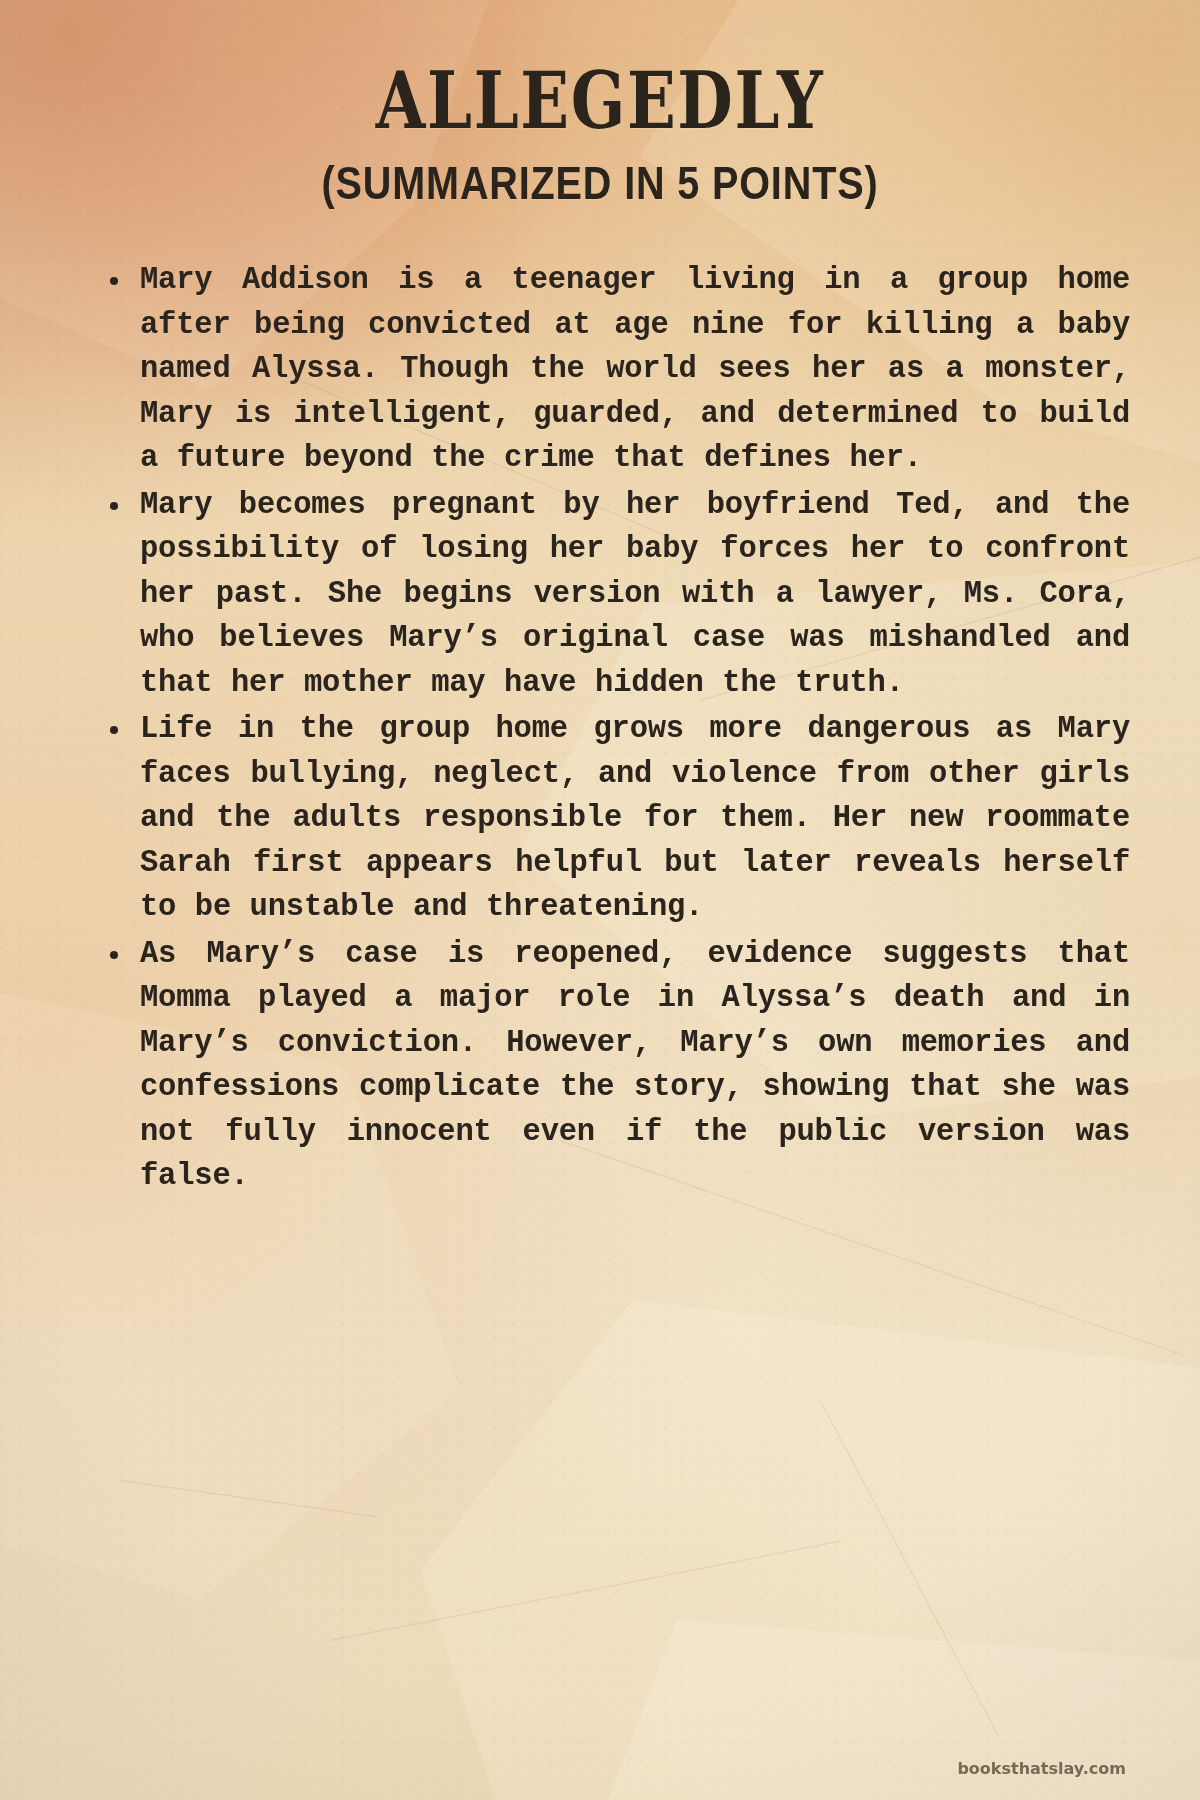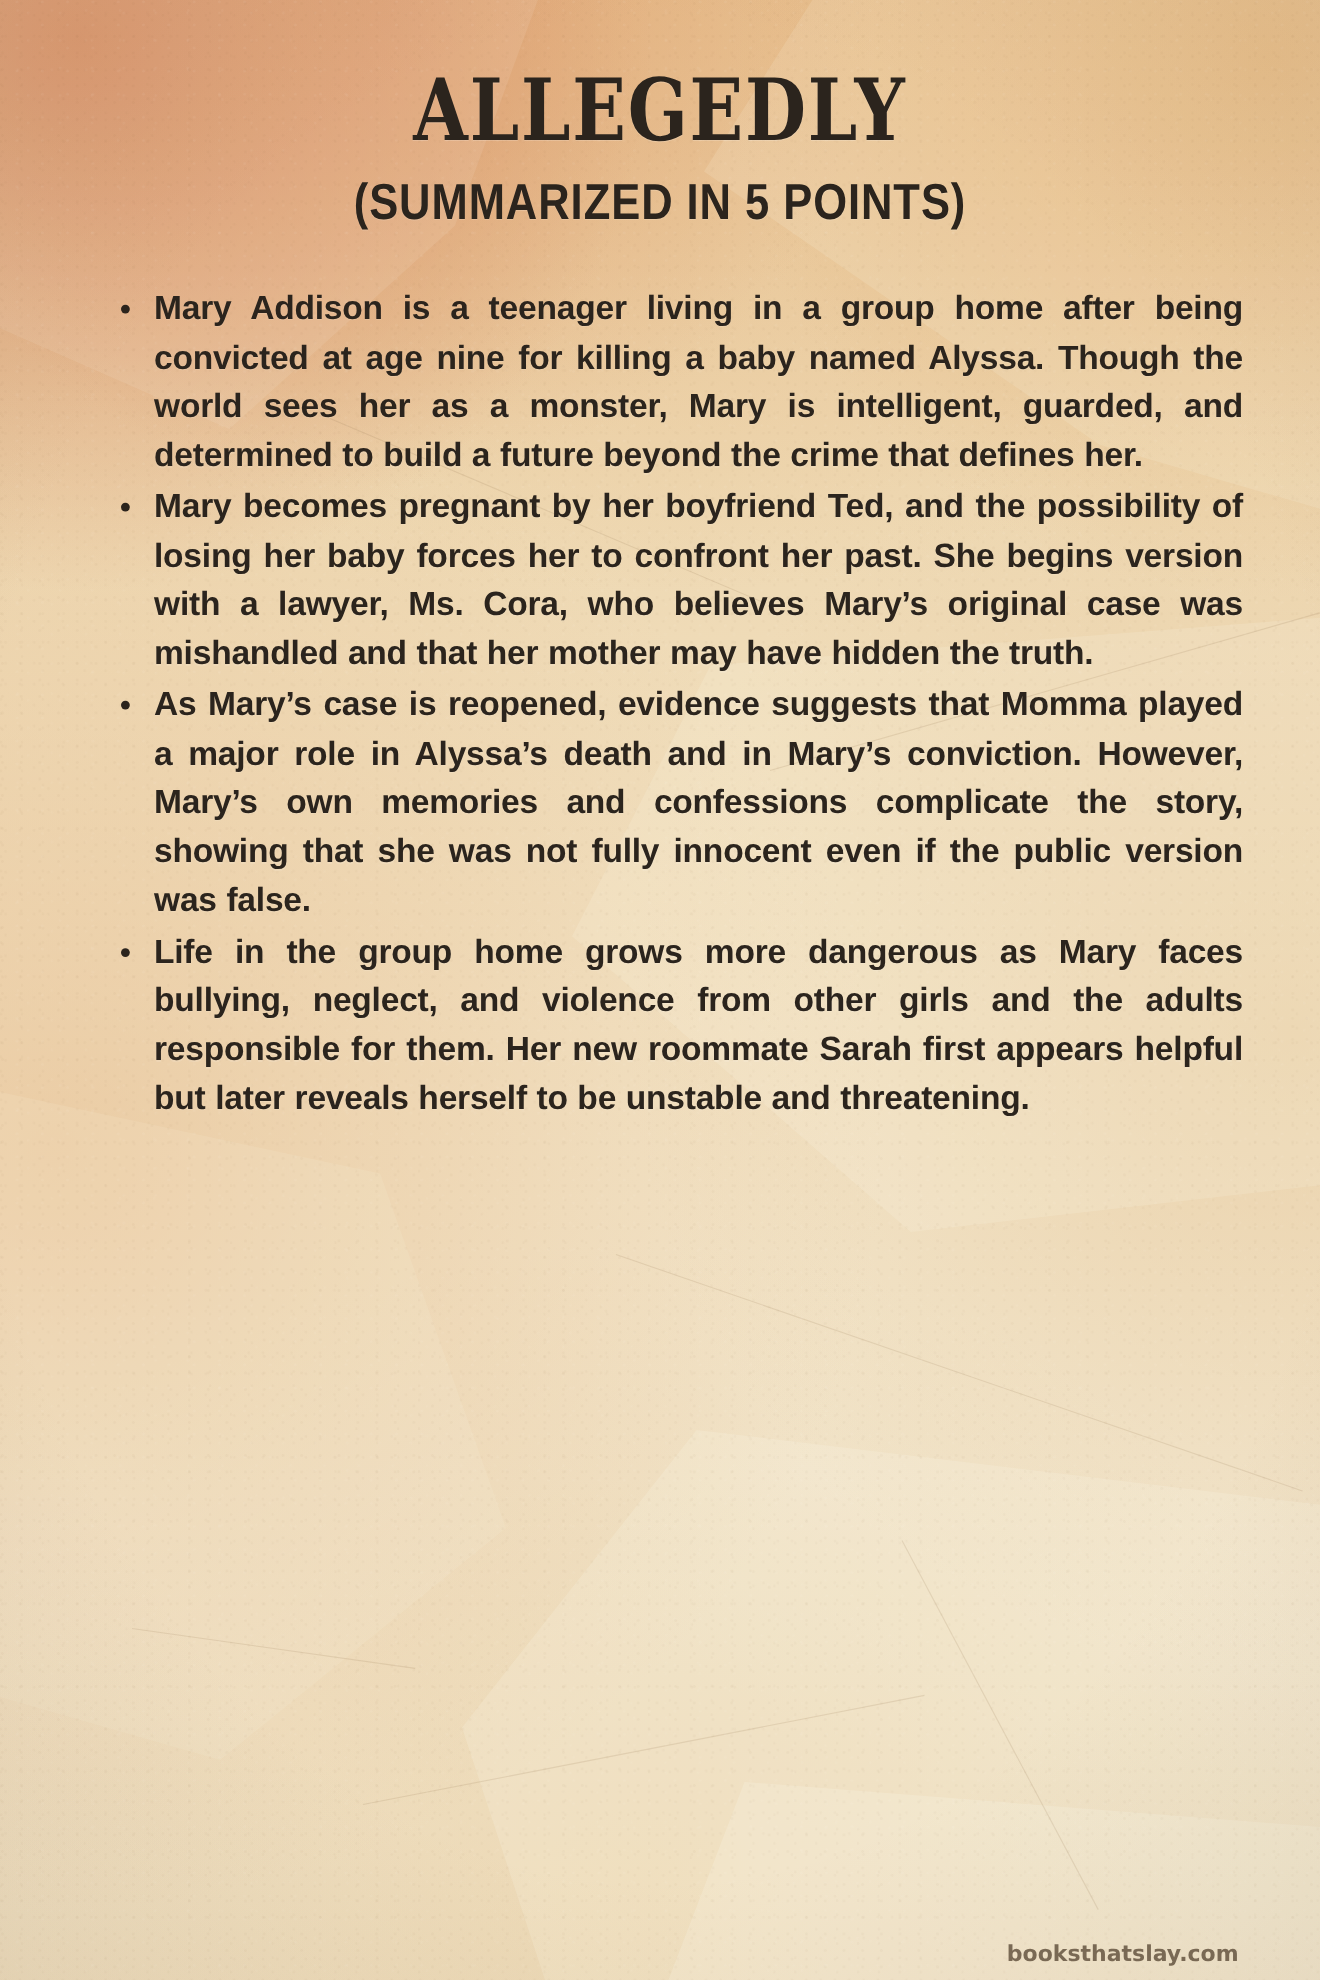--- a/index.html
+++ b/index.html
@@ -131,21 +131,21 @@
   .points {
     margin: 0;
     padding: 52px 0 0 36px;
     list-style: none;
   }
 
   .point {
     position: relative;
     margin: 0 0 2px 0;
     padding-left: 34px;
-    font-family: Liberation Sans, sans-serif;
+    font-family: Liberation Mono, monospace;
     font-weight: 700;
     font-size: 30.5px;
     line-height: 44.5px;
     letter-spacing: -0.2px;
     word-spacing: 0.5px;
     color: #2b241d;
     text-align: justify;
     text-justify: inter-word;
     text-shadow: 0 1px 0 rgba(255,255,255,0.12);
   }
@@ -157,24 +157,24 @@
     width: 8px;
     height: 8px;
     border-radius: 50%;
     background: #2b241d;
   }
   .point > .txt { display: inline; }
 
   .watermark {
     position: absolute;
     right: 74px;
-    bottom: 12px;
+    bottom: 22px;
     font-family: "DejaVu Sans", sans-serif;
     font-weight: 700;
-    font-size: 20px;
+    font-size: 16px;
     letter-spacing: 0px;
     color: rgba(88,72,52,0.78);
   }
 </style>
 </head>
 <body>
 
 <div class="page">
 
   <div class="bg-base"></div>
@@ -203,24 +203,24 @@
     <h2 class="subtitle">(SUMMARIZED IN 5 POINTS)</h2>
 
     <ul class="points">
       <li class="point">
         <span class="txt">Mary Addison is a teenager living in a group home after being convicted at age nine for killing a baby named Alyssa. Though the world sees her as a monster, Mary is intelligent, guarded, and determined to build a future beyond the crime that defines her.</span>
       </li>
       <li class="point">
         <span class="txt">Mary becomes pregnant by her boyfriend Ted, and the possibility of losing her baby forces her to confront her past. She begins version with a lawyer, Ms. Cora, who believes Mary’s original case was mishandled and that her mother may have hidden the truth.</span>
       </li>
       <li class="point">
+        <span class="txt">Life in the group home grows more dangerous as Mary faces bullying, neglect, and violence from other girls and the adults responsible for them. Her new roommate Sarah first appears helpful but later reveals herself to be unstable and threatening.</span>
+      </li>
+      <li class="point">
         <span class="txt">As Mary’s case is reopened, evidence suggests that Momma played a major role in Alyssa’s death and in Mary’s conviction. However, Mary’s own memories and confessions complicate the story, showing that she was not fully innocent even if the public version was false.</span>
       </li>
-      <li class="point">
-        <span class="txt">Life in the group home grows more dangerous as Mary faces bullying, neglect, and violence from other girls and the adults responsible for them. Her new roommate Sarah first appears helpful but later reveals herself to be unstable and threatening.</span>
-      </li>
     </ul>
 
   </div>
 
   <div class="watermark">booksthatslay.com</div>
 
 </div>
 
 </body></html>

